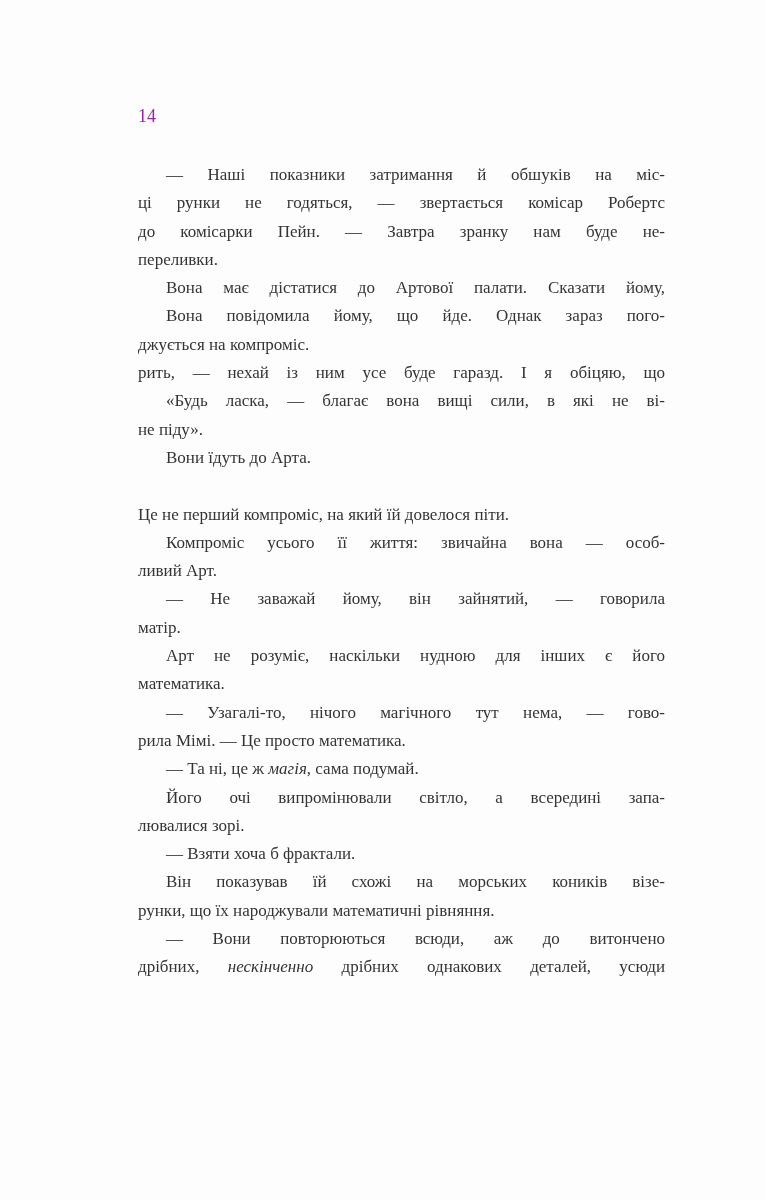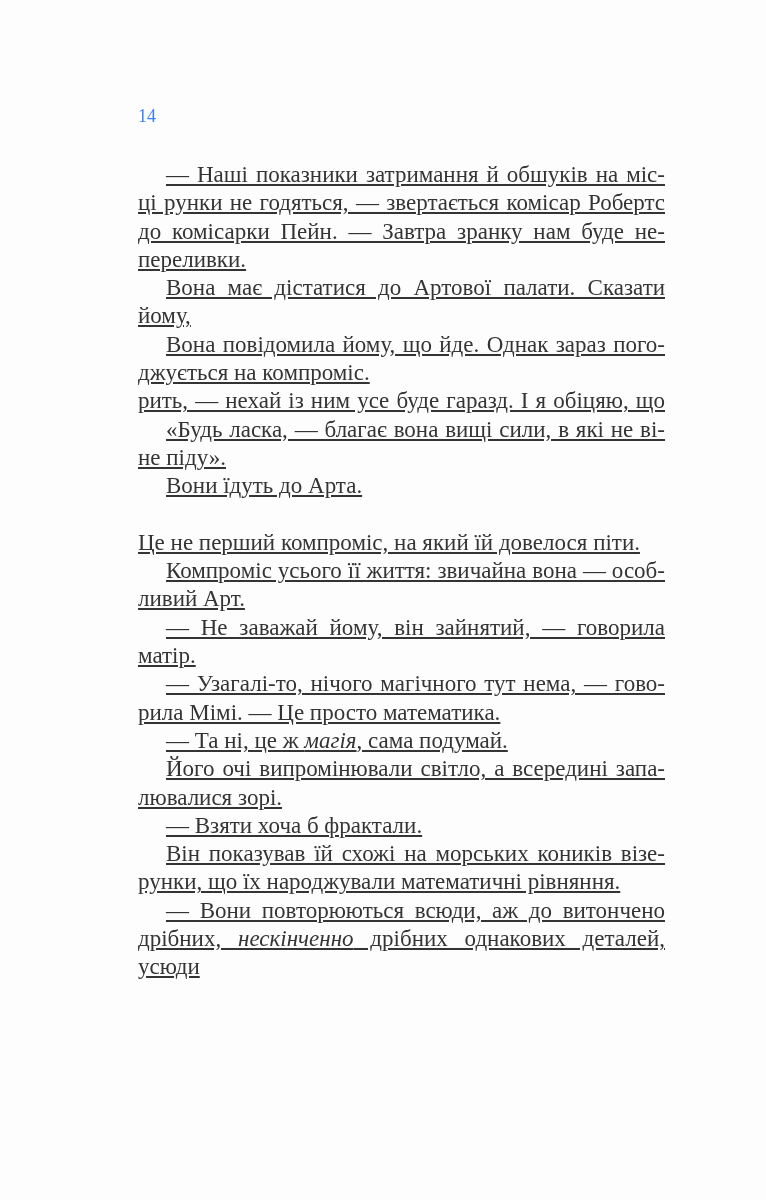--- a/index.html
+++ b/index.html
@@ -15,30 +15,29 @@
     font-family: "Liberation Serif", "DejaVu Serif", serif;
     color: #343434;
     overflow: hidden;
   }
   .page-number {
     position: absolute;
     left: 138px;
     top: 105px;
     font-size: 18px;
     line-height: 22px;
-    color: #3b82f6;
+    color: #a21caf;
   }
   .text-block {
     position: absolute;
     left: 138px;
     top: 161px;
     width: 527px;
-    font-size: 23px;
+    font-size: 17px;
     line-height: 28.3px;
-    text-decoration: underline;
   }
   .para {
     margin: 0;
     padding: 0;
     text-align: justify;
   }
   .line {
     display: block;
   }
   .line.full {
@@ -102,20 +101,24 @@
     <p class="para">
       <span class="line full indent">Компроміс усього її життя: звичайна вона — особ-</span>
       <span class="line last">ливий Арт.</span>
     </p>
 
     <p class="para">
       <span class="line full indent">— Не заважай йому, він зайнятий, — говорила</span>
       <span class="line last">матір.</span>
     </p>
 
+    <p class="para">
+      <span class="line full indent">Арт не розуміє, наскільки нудною для інших є його</span>
+      <span class="line last">математика.</span>
+    </p>
 
     <p class="para">
       <span class="line full indent">— Узагалі-то, нічого магічного тут нема, — гово-</span>
       <span class="line last">рила Мімі. — Це просто математика.</span>
     </p>
 
     <p class="para">
       <span class="line last indent"><span>— Та ні, це ж </span><em class="it">магія</em><span>, сама подумай.</span></span>
     </p>
 

